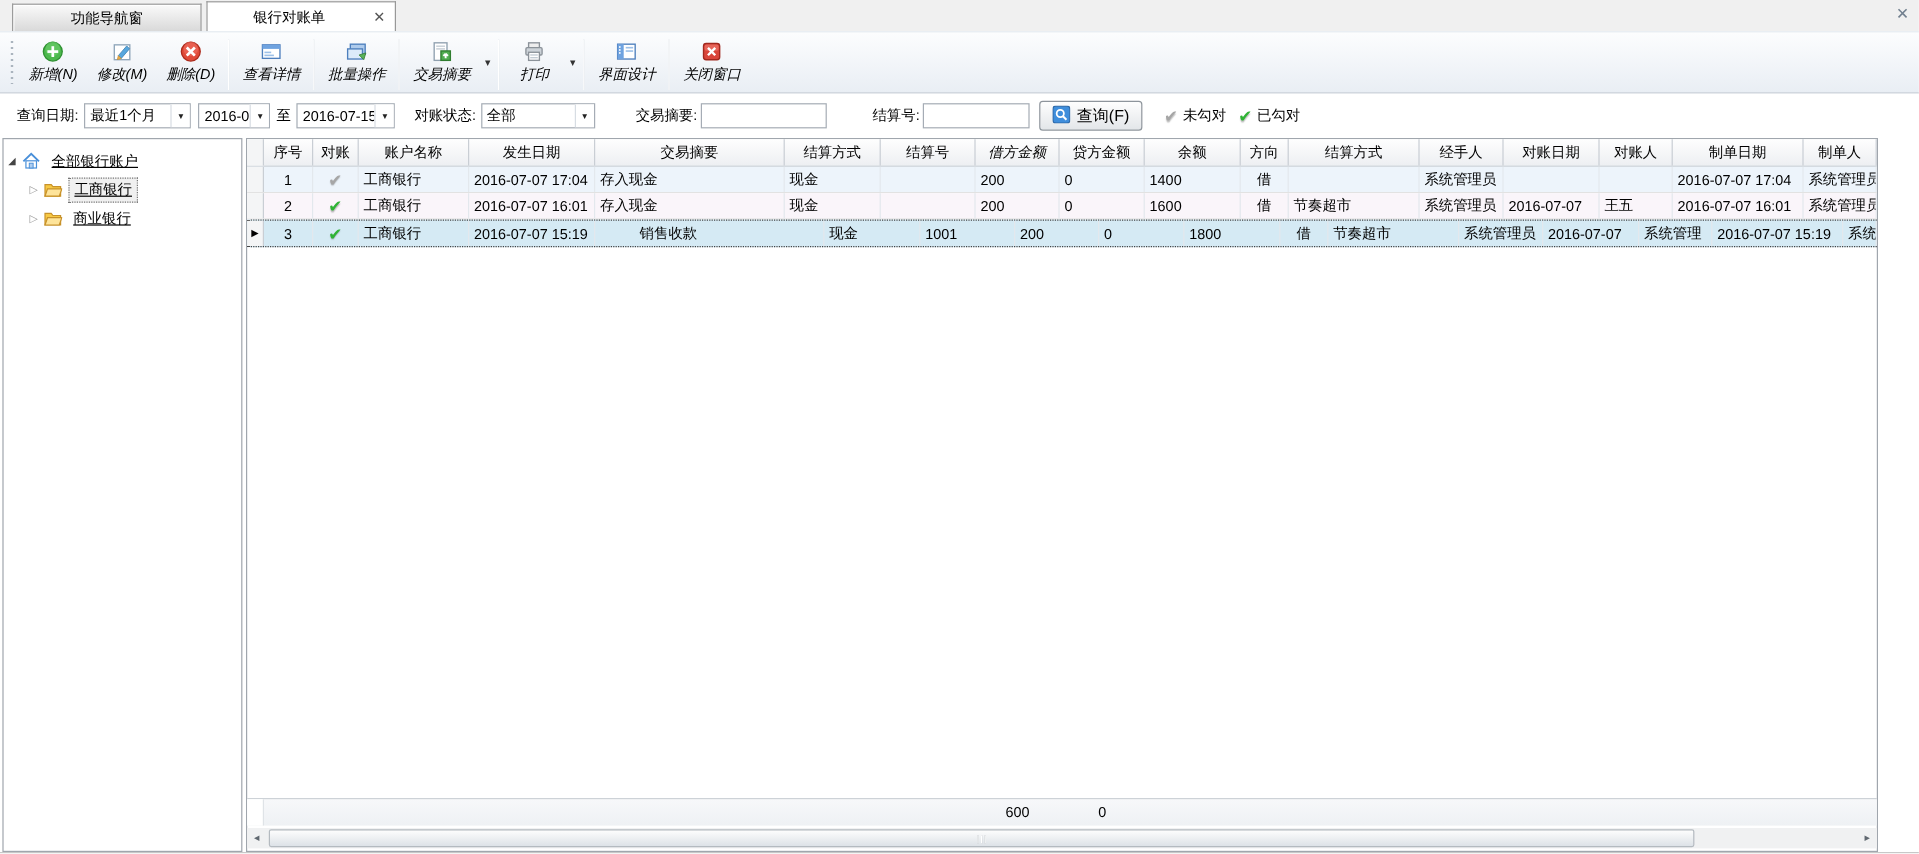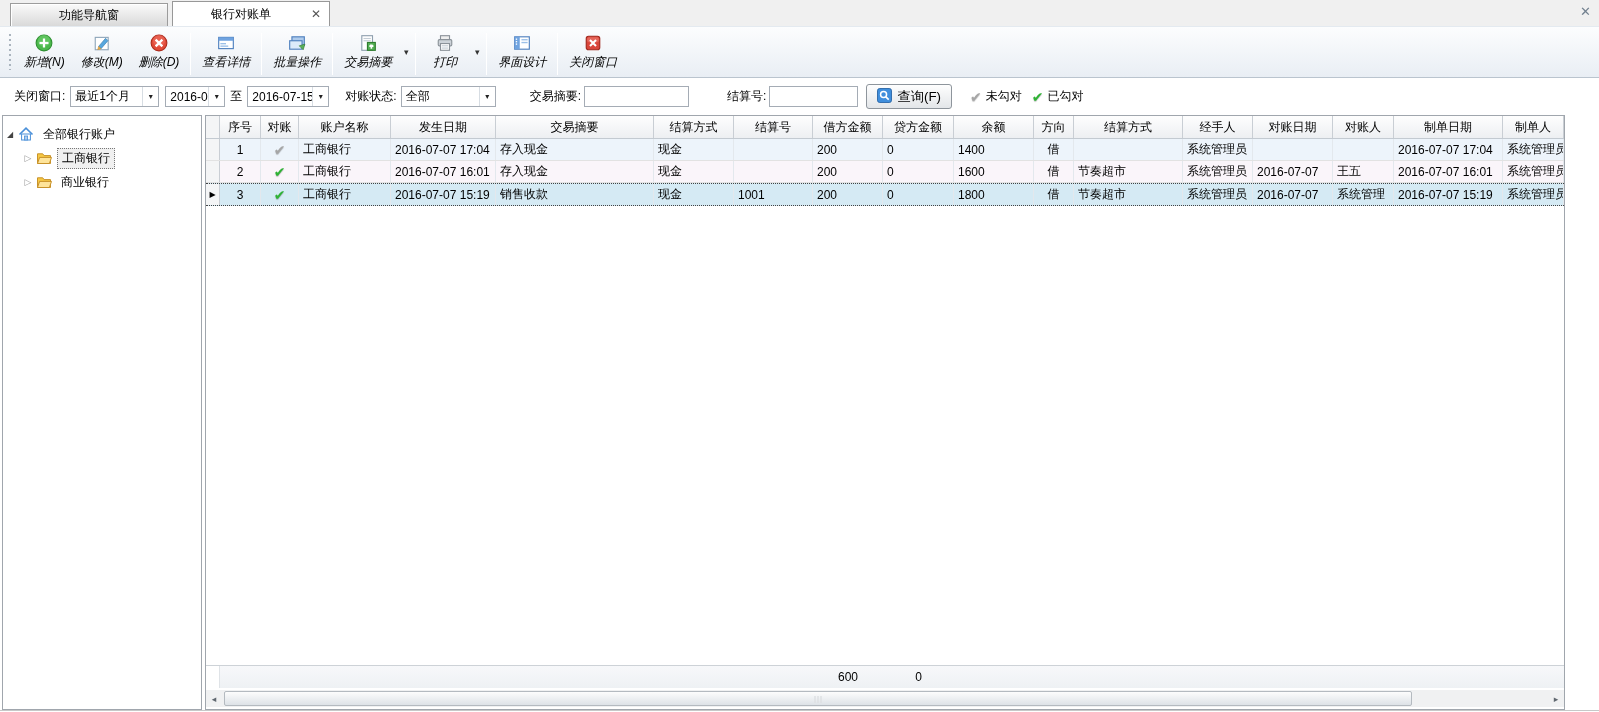--- a/index.html
+++ b/index.html
@@ -51,21 +51,21 @@
   .check-green { color:#2fb335; }
 
   
   .tree { position:absolute; left:2px; top:115px; width:200px; height:595px;
           background:#fff; border:1px solid #a0a6ad; padding-top:6px; }
   .trow { display:flex; align-items:center; height:24px; cursor:pointer; white-space:nowrap; }
   .tglyph { width:14px; text-align:center; font-size:8px; color:#444; }
   .tglyph.collapsed { color:#9a9a9a; font-size:9px; }
   .tico { width:18px; height:16px; margin:0 3px 0 1px; }
   .tico svg { width:16px; height:16px; }
-  .tlabel2 { padding:1px 4px; }
+  .tlabel2 { padding:1px 4px;text-decoration:underline; }
   .trow.selected .tlabel2 { background:#f0f0f0; border:1px dotted #777; }
   .tindent { width:18px; flex:0 0 18px; }
 
   
   .grid { position:absolute; left:205px; top:115px; width:1360px; height:595px;
           background:#fff; border:1px solid #a0a6ad; }
   .ghead { display:flex; height:23px; background:linear-gradient(#fefefe,#edeff2);
            border-bottom:1px solid #c3cad1;justify-content:center; }
   .hcell { border-right:1px solid #c9ced4; display:flex; align-items:center; justify-content:center;
            white-space:nowrap; overflow:hidden; cursor:default; }
@@ -218,21 +218,21 @@
             <rect x="2.8" y="2.8" width="10.4" height="4.5" rx="1.5" fill="#ef7b70" opacity="0.6"></rect>
             <path d="M5.3 5.3 L10.7 10.7 M10.7 5.3 L5.3 10.7" stroke="#fff" stroke-width="1.8"></path>
           </svg>
         </span>
         <span class="tlabel">关闭窗口</span>
       </div>
     </div>
 </div>
 
 <div class="filterbar">
-  <span class="flabel" style="margin-left:14px">关闭窗口:</span>
+  <span class="flabel" style="margin-left:14px">查询日期:</span>
   <div class="combo" style="width:89px;margin-left:5px">
     <span class="cval">最近1个月</span>
     <span class="cdd">▾</span>
   </div>
   <div class="combo" style="width:60px;margin-left:6px">
     <span class="cval">2016-06-15</span>
     <span class="cdd">▾</span>
   </div>
   <span class="flabel" style="margin:0 5px">至</span>
   <div class="combo" style="width:82px">
@@ -305,21 +305,21 @@
 <div class="grid">
   <div class="ghead" id="grid-head">
       <div class="gutter hgutter"></div>
       <div class="hcell" style="flex: 0 0 41px;">序号</div>
       <div class="hcell" style="flex: 0 0 38px;">对账</div>
       <div class="hcell" style="flex: 0 0 92px;">账户名称</div>
       <div class="hcell" style="flex: 0 0 105px;">发生日期</div>
       <div class="hcell" style="flex: 0 0 158px;">交易摘要</div>
       <div class="hcell" style="flex: 0 0 80px;">结算方式</div>
       <div class="hcell" style="flex: 0 0 79px;">结算号</div>
-      <div class="hcell" style="flex: 0 0 70px;">借方金额</div>
+      <div class="hcell" style="flex: 0 0 70px; font-style: italic;">借方金额</div>
       <div class="hcell" style="flex: 0 0 71px;">贷方金额</div>
       <div class="hcell" style="flex: 0 0 80px;">余额</div>
       <div class="hcell" style="flex: 0 0 40px;">方向</div>
       <div class="hcell" style="flex: 0 0 109px;">结算方式</div>
       <div class="hcell" style="flex: 0 0 70px;">经手人</div>
       <div class="hcell" style="flex: 0 0 80px;">对账日期</div>
       <div class="hcell" style="flex: 0 0 61px;">对账人</div>
       <div class="hcell" style="flex: 0 0 109px;">制单日期</div>
       <div class="hcell" style="flex: 1 1 61px;">制单人</div>
     </div>
@@ -369,21 +369,21 @@
         <div class="gcell" style="flex: 1 1 61px;">系统管理员</div>
       </div>
       <div class="grow selected">
         <div class="gutter">▶</div>
         <div class="gcell center" style="flex: 0 0 41px;">3</div>
         <div class="gcell center" style="flex: 0 0 38px;">
           <span class="check check-green">✔</span>
         </div>
         <div class="gcell" style="flex: 0 0 92px;">工商银行</div>
         <div class="gcell" style="flex: 0 0 105px;">2016-07-07 15:19</div>
-        <div class="gcell" style="flex: 0 0 158px;">销售收款</div>
+        <div class="gcell" style="flex: 0 0 158px; margin-left: 33px;">销售收款</div>
         <div class="gcell" style="flex: 0 0 80px;">现金</div>
         <div class="gcell" style="flex: 0 0 79px;">1001</div>
         <div class="gcell" style="flex: 0 0 70px;">200</div>
         <div class="gcell" style="flex: 0 0 71px;">0</div>
         <div class="gcell" style="flex: 0 0 80px;">1800</div>
         <div class="gcell center" style="flex: 0 0 40px;">借</div>
         <div class="gcell" style="flex: 0 0 109px;">节奏超市</div>
         <div class="gcell" style="flex: 0 0 70px;">系统管理员</div>
         <div class="gcell" style="flex: 0 0 80px;">2016-07-07</div>
         <div class="gcell" style="flex: 0 0 61px;">系统管理</div>

